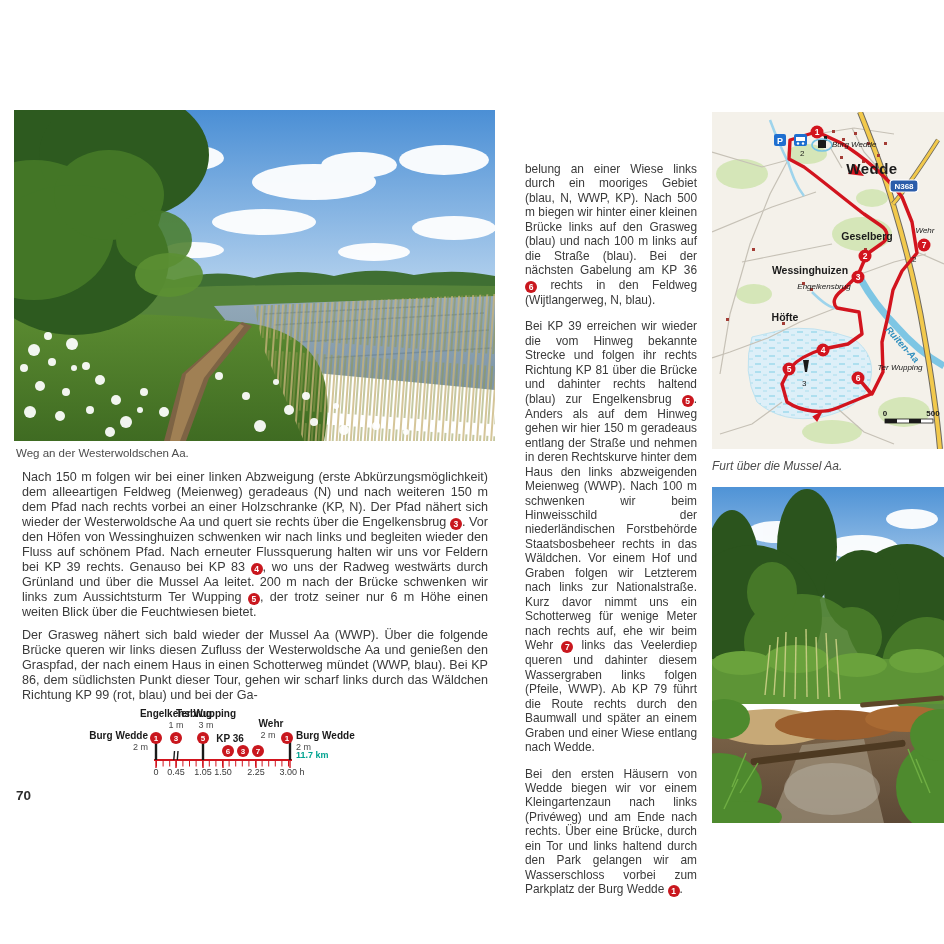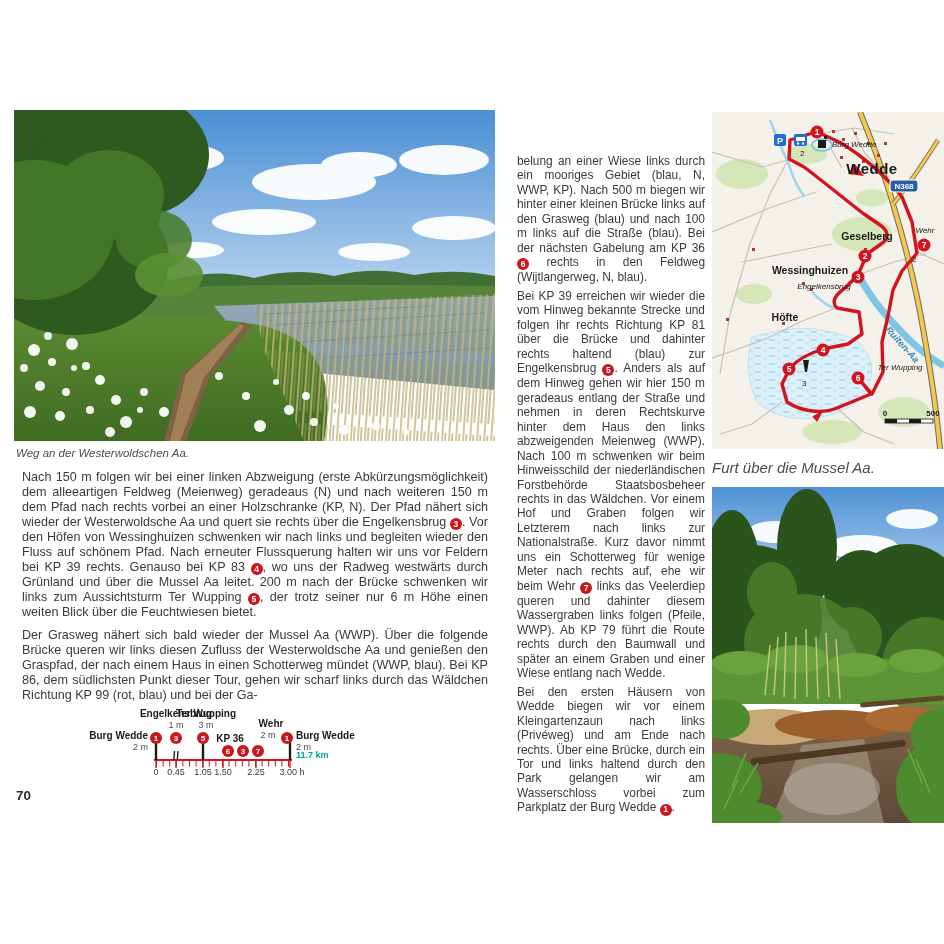--- a/index.html
+++ b/index.html
@@ -4,38 +4,38 @@
 <style>
   html,body{margin:0;padding:0;}
   body{
     width:944px;height:944px;position:relative;background:#ffffff;
     font-family:"Liberation Sans", sans-serif;color:#3a3a3a;overflow:hidden;
   }
   .photo{position:absolute;overflow:hidden;}
   .photo svg{display:block;}
   #photo-main{left:14px;top:110px;width:481px;height:331px;}
   #caption-main{position:absolute;left:16px;top:447px;width:480px;
-    font-style:italic;font-size:11.5px;color:#4c4c4c;}
+    font-size:11.5px;color:#4c4c4c;}
   #col-left{position:absolute;left:14px;top:462px;width:482px;
     font-size:12.6px;line-height:14.9px;text-align:justify;}
   #col-left p{margin:8px;}
   #col-mid{position:absolute;left:513px;top:150px;width:196px;
     font-size:11.9px;line-height:14.45px;text-align:justify;}
-  #col-mid p{margin:4px;}
+  #col-mid p{margin:12px;}
   .wpt{
     display:inline-flex;align-items:center;justify-content:center;
     width:12px;height:12px;border-radius:50%;background:#c9171e;color:#fff;
     font-size:8.5px;font-weight:bold;vertical-align:-1px;line-height:1;
   }
   #profile{position:absolute;left:60px;top:698px;width:300px;height:92px;}
   #page-number{position:absolute;left:16px;top:788px;font-size:13.5px;
     font-weight:bold;color:#2e2e2e;}
   #route-map{left:712px;top:112px;width:232px;height:337px;}
   #caption-map{position:absolute;left:712px;top:459px;width:230px;
-    font-style:italic;font-size:15px;color:#4c4c4c;}
+    font-style:italic;font-size:12px;color:#4c4c4c;}
   #photo-ford{left:712px;top:487px;width:232px;height:336px;}
   text{font-family:"Liberation Sans", sans-serif;}
 </style>
 </head>
 <body>
 
 <div class="photo" id="photo-main">
   <svg width="481" height="331" viewBox="0 0 481 331">
     <defs>
       <linearGradient id="skyg" x1="0" y1="0" x2="0" y2="1">

